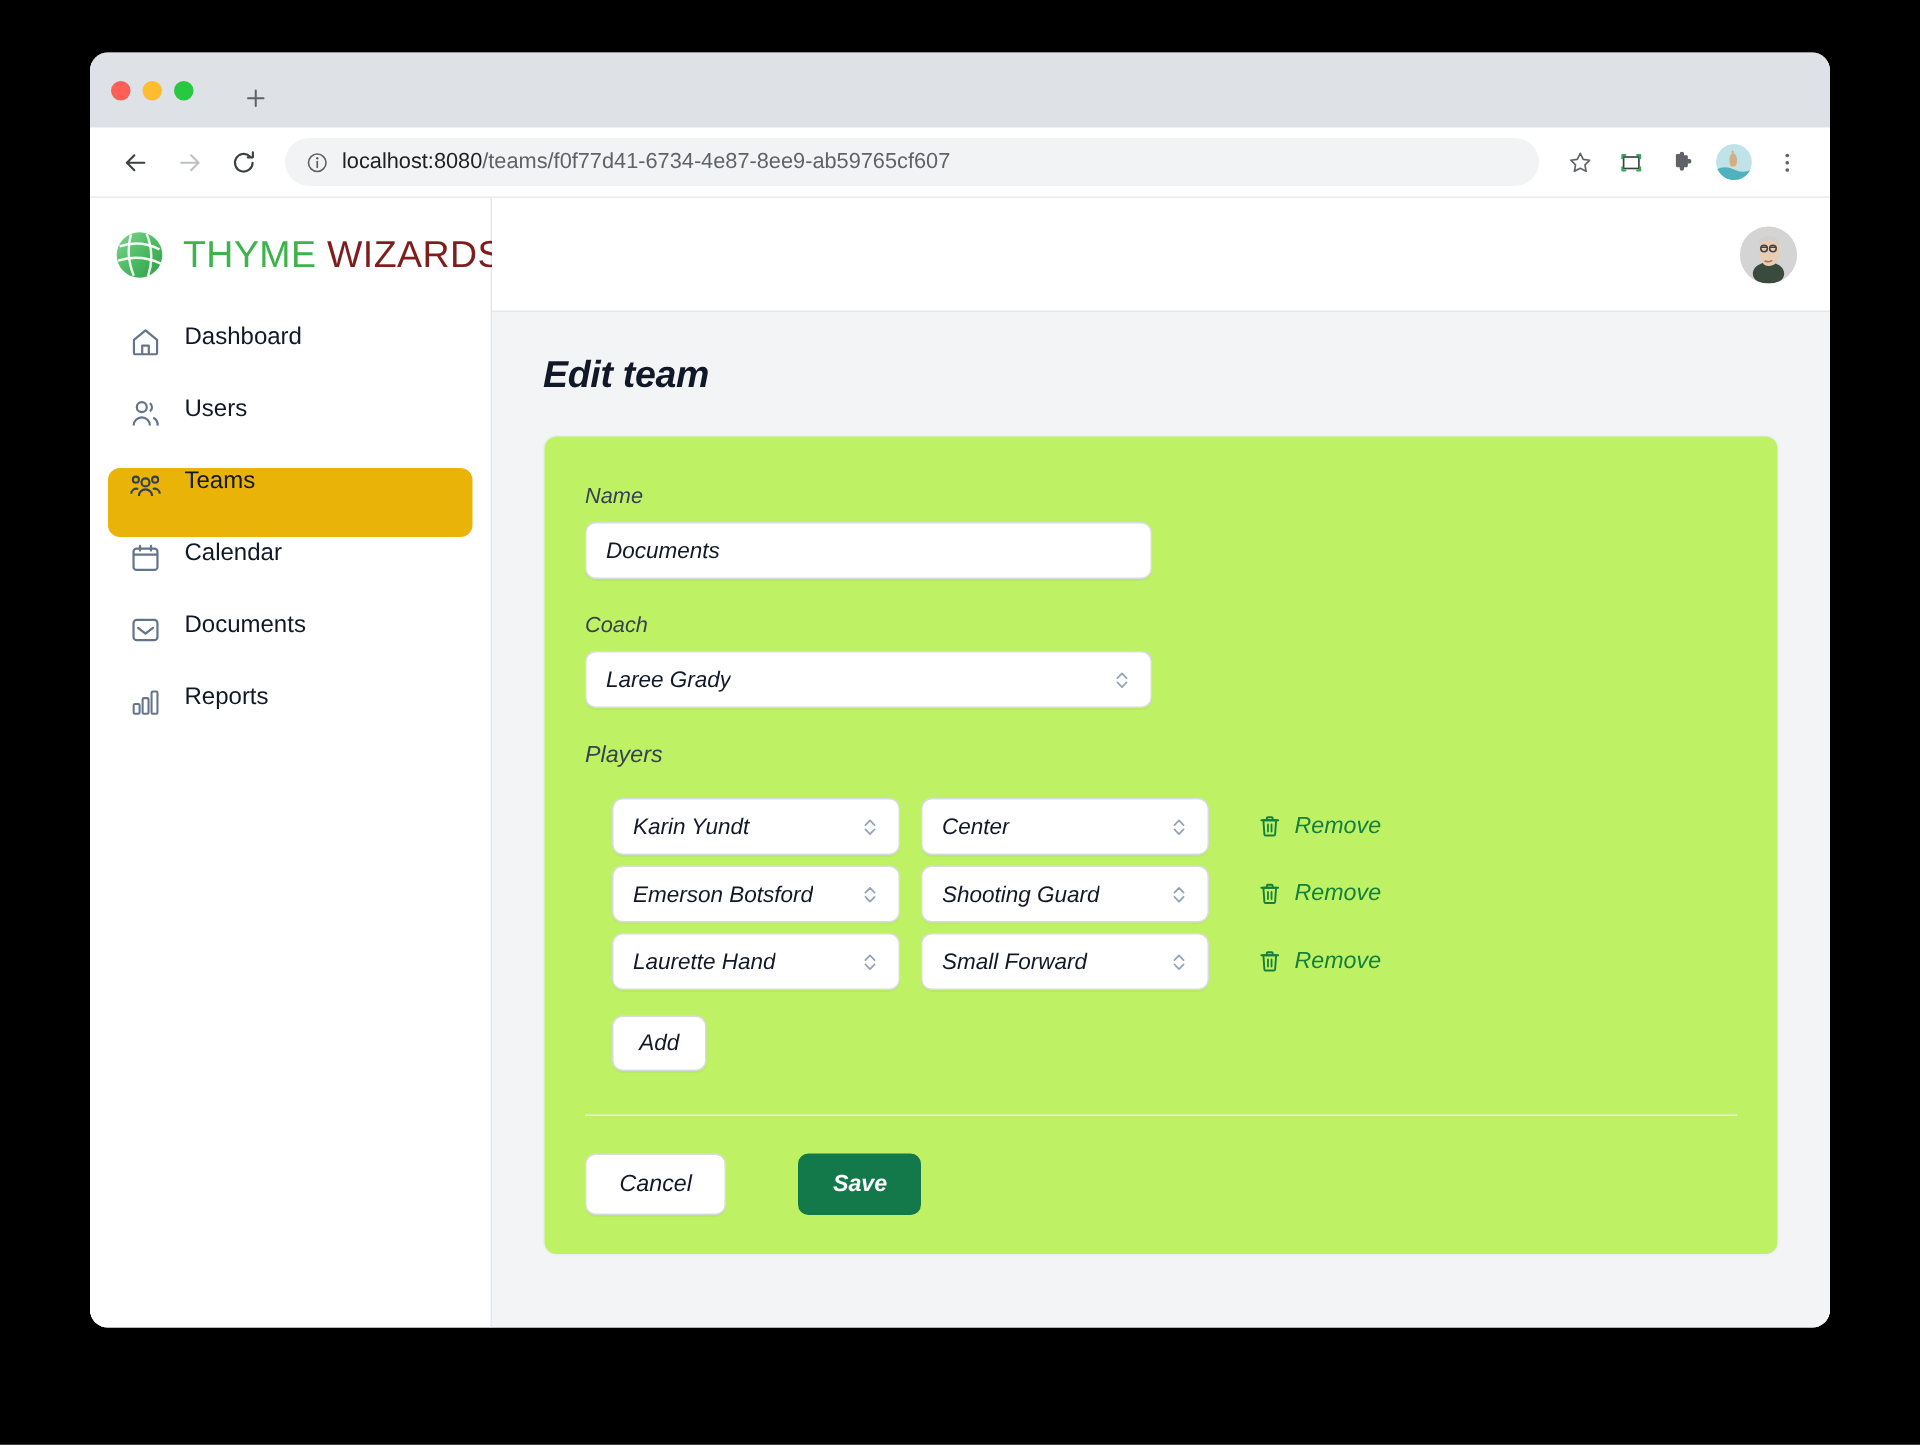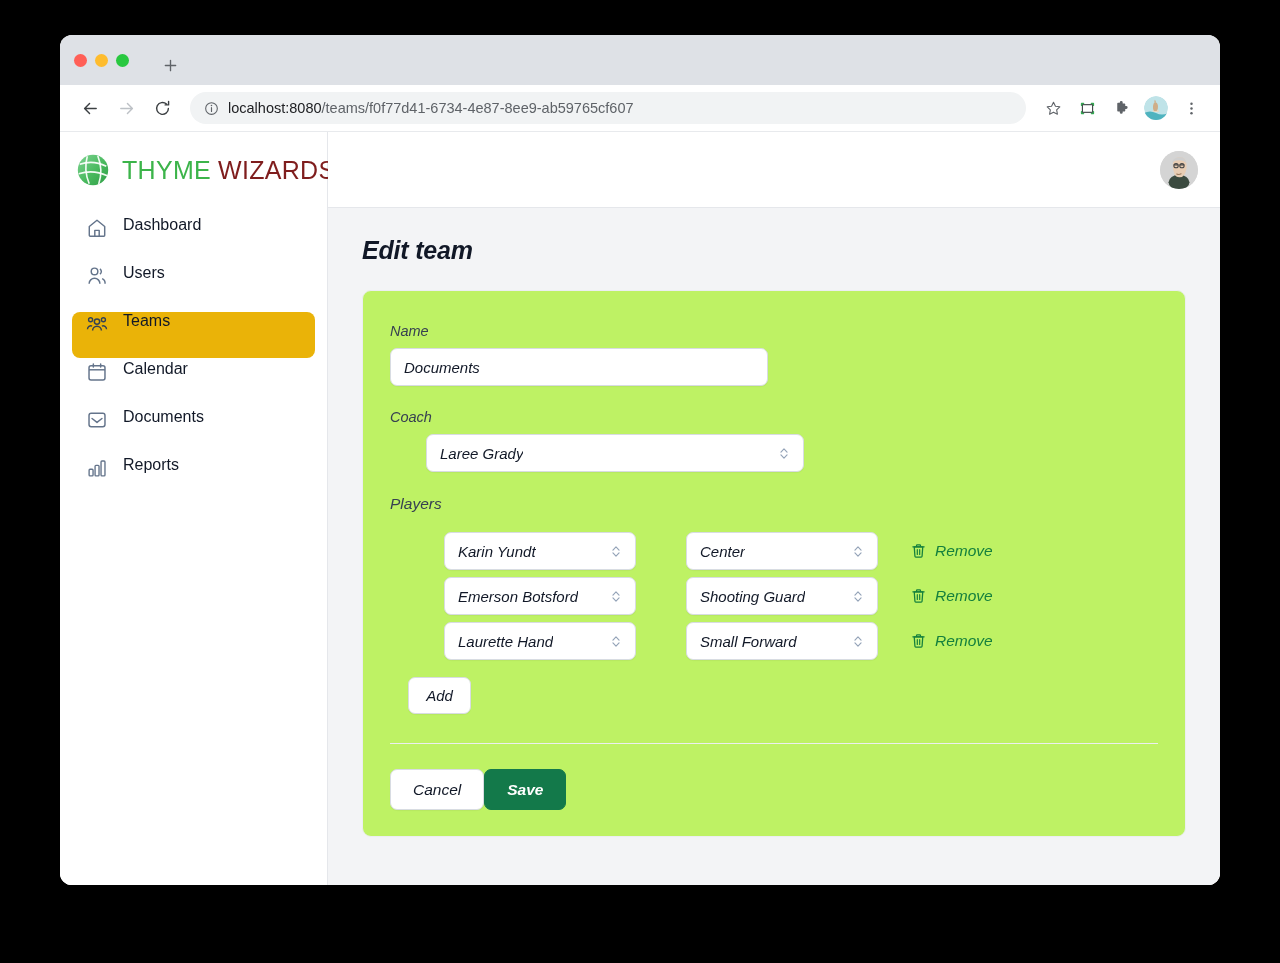--- a/index.html
+++ b/index.html
@@ -243,21 +243,20 @@
     padding: 0 13px;
     font-size: 15px;
     color: #111827;
     box-shadow: 0 1px 1px rgba(16,24,40,0.04);
   }
   .text-input { width: 378px; }
   .select-box {
     width: 378px;
     justify-content: space-between;
     gap: 8px;
-    margin-left: 36px;
   }
   .select-value { white-space: nowrap; overflow: hidden; text-overflow: ellipsis; }
   .chev { flex: 0 0 auto; color: #94a3b8; display: flex; }
 
   .players-label {
     font-size: 15.5px;
     color: #374151;
     margin-bottom: 19px;
   }
   .players-list { padding-left: 18px; }
@@ -318,20 +317,21 @@
     background: #ffffff;
     border: 1px solid #d8dce2;
     color: #111827;
     box-shadow: 0 1px 1px rgba(16,24,40,0.04);
   }
   .btn.save {
     background: #13794a;
     color: #ffffff;
     font-weight: 600;
     border: 1px solid #13794a;
+    margin-left: 48px;
   }
 </style>
 </head>
 <body>
 
 <div class="browser-window">
 
   <div class="tabstrip">
     <div class="traffic-lights">
       <span class="dot red"></span>

